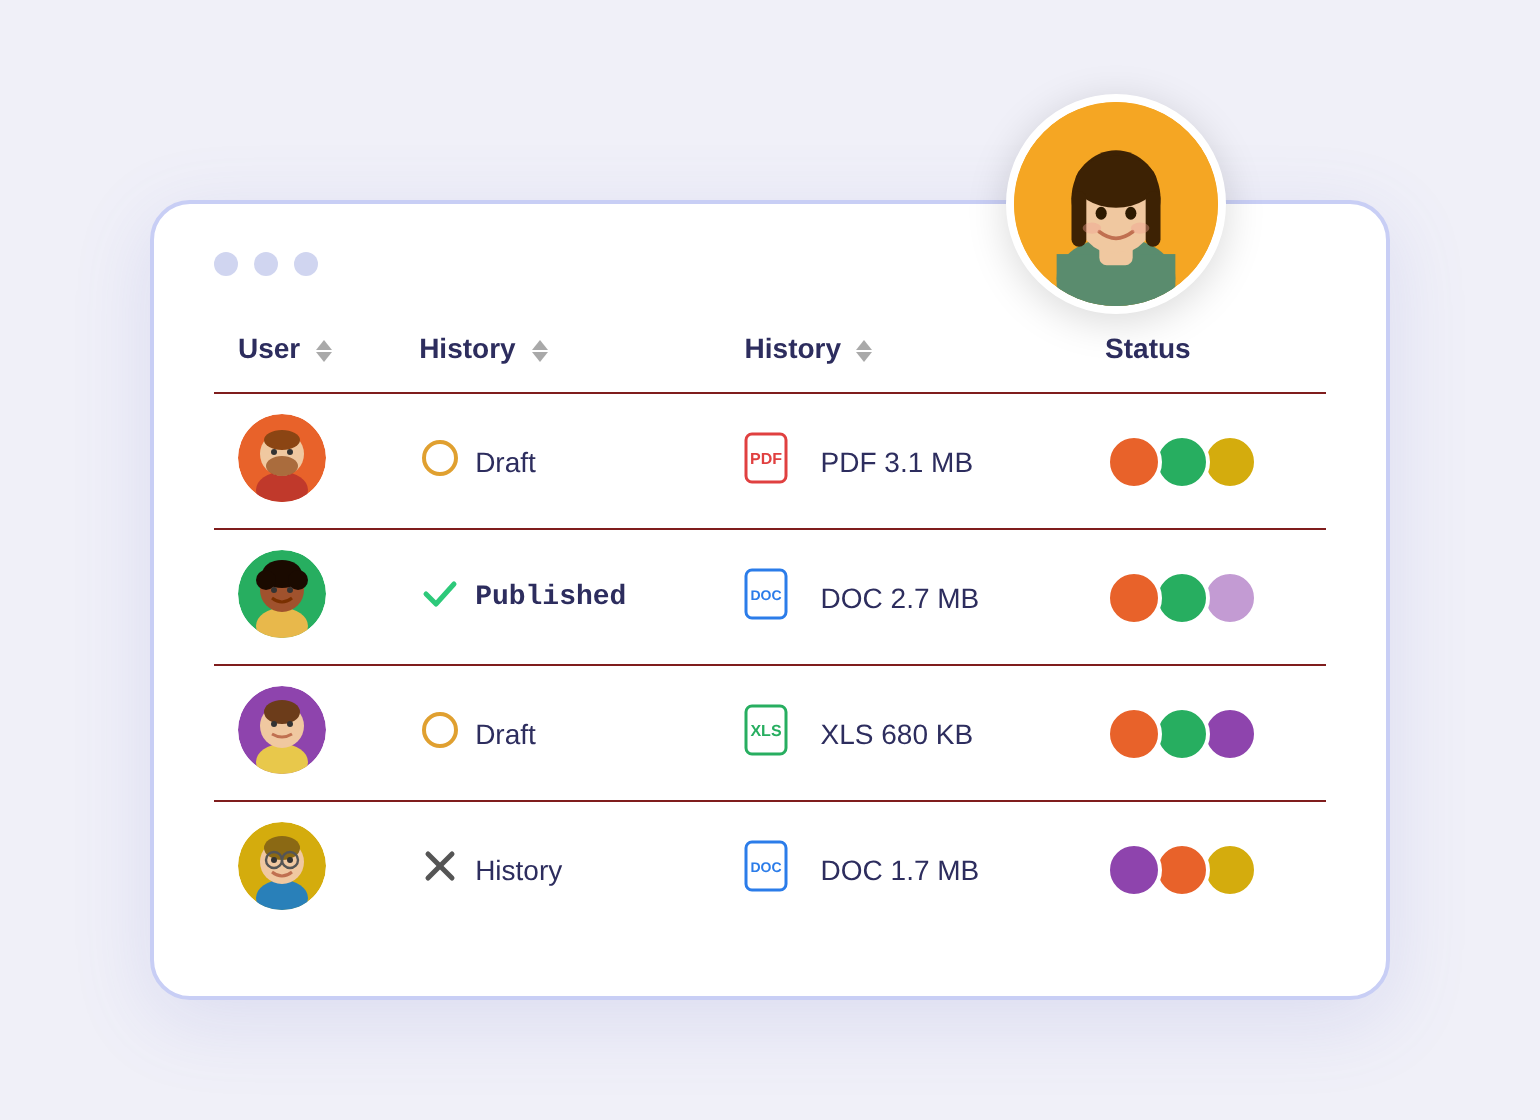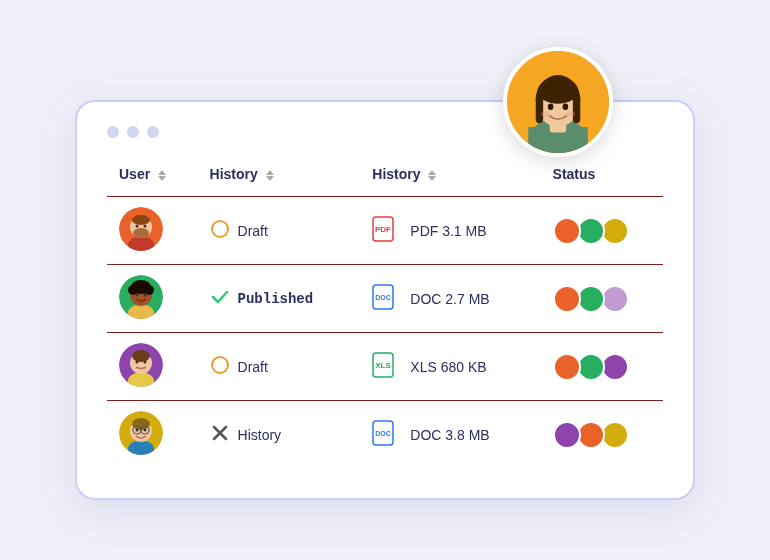--- a/index.html
+++ b/index.html
@@ -359,21 +359,21 @@
     </svg></span>
               <span style="font-weight: 400;">History</span>
             </div>
           </td>
           <td>
             <div class="download-cell">
               <span><svg width="22" height="26" viewBox="0 0 22 26" xmlns="http://www.w3.org/2000/svg">
       <rect x="1" y="1" width="20" height="24" rx="3" fill="#fff" stroke="#2b7ce9" stroke-width="1.5"></rect>
       <text x="11" y="16" text-anchor="middle" font-size="7" font-weight="bold" fill="#2b7ce9">DOC</text>
     </svg></span>
-              <span>DOC 3.8 MB</span>
+              <span>DOC 1.7 MB</span>
             </div>
           </td>
           <td>
             <div class="history-avatars">
               <div class="h-avatar" style="background: rgb(142, 68, 173); z-index: 3; position: relative;"></div>
               <div class="h-avatar" style="background: rgb(232, 98, 42); z-index: 2; position: relative;"></div>
               <div class="h-avatar" style="background: rgb(212, 172, 13); z-index: 1; position: relative;"></div>
             </div>
           </td>
         </tr>

